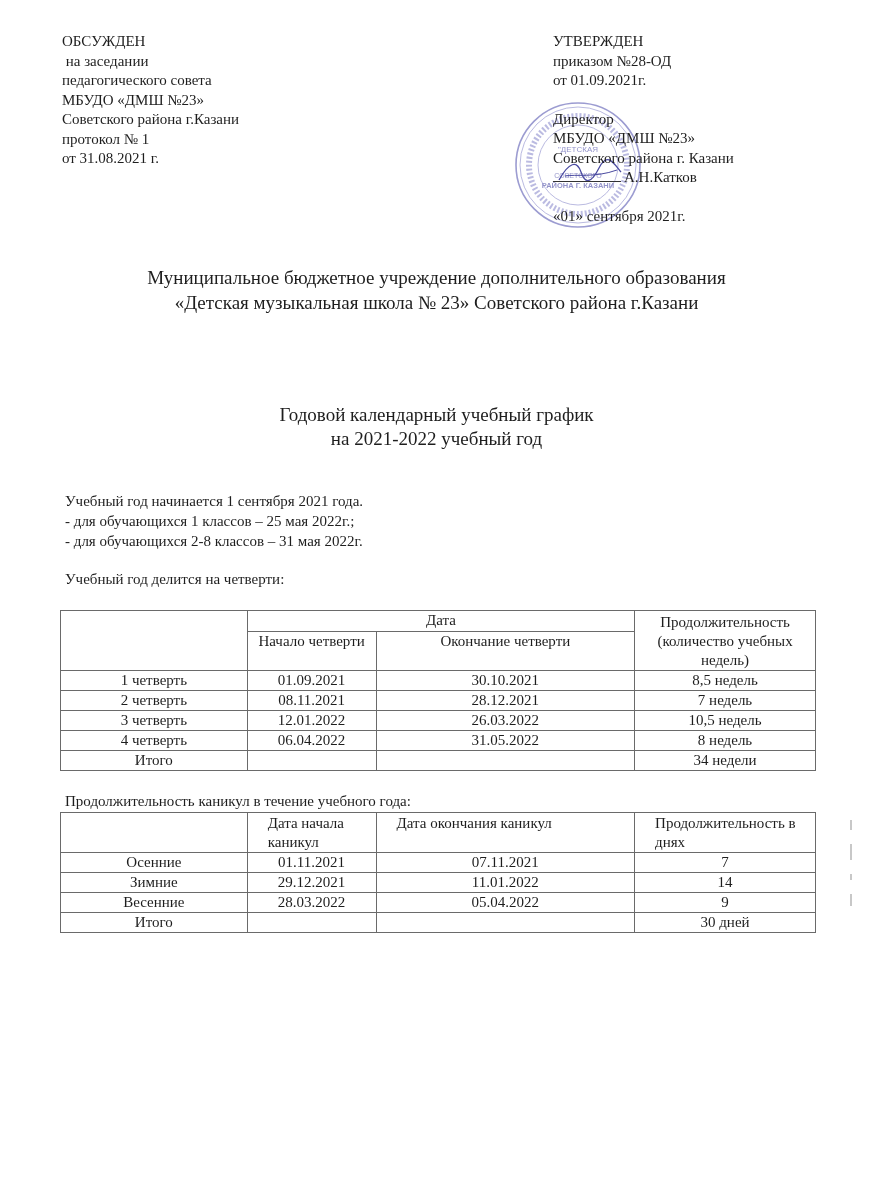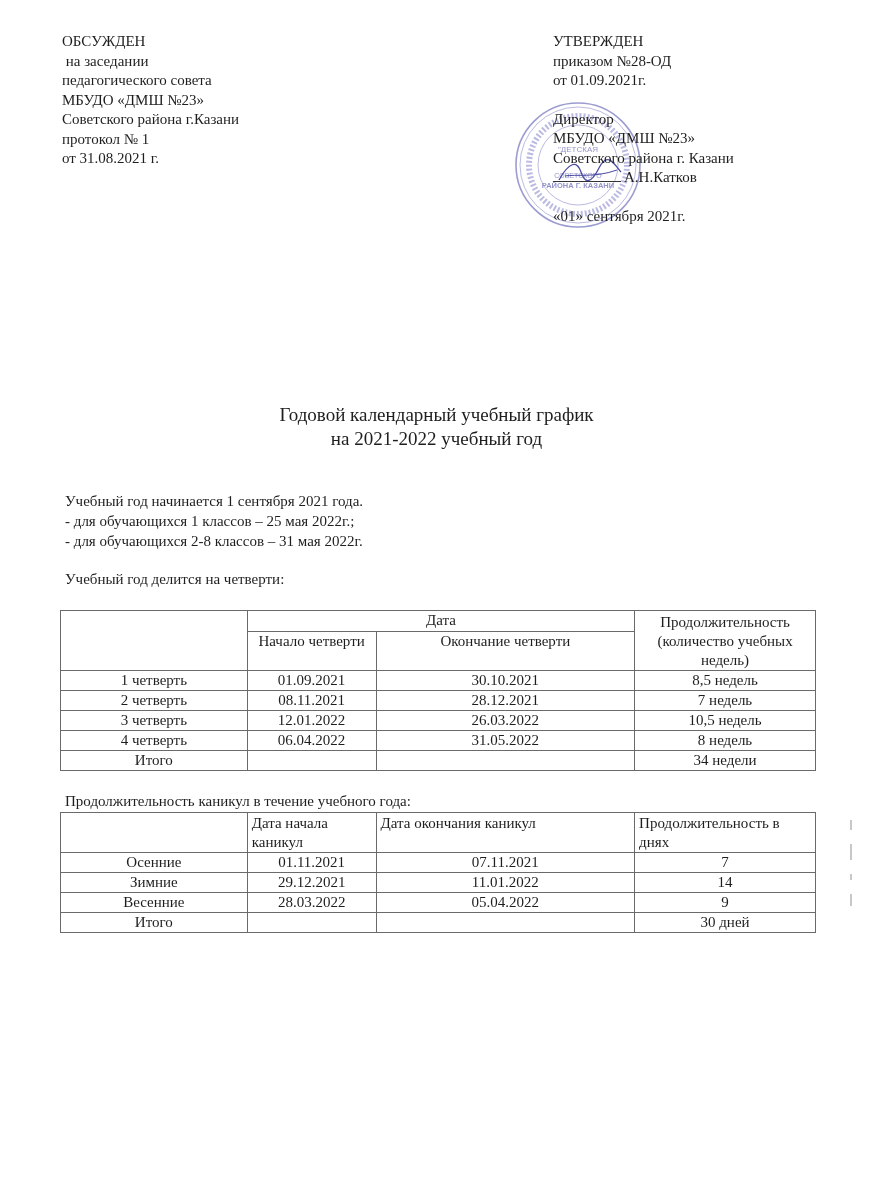--- a/index.html
+++ b/index.html
@@ -82,21 +82,21 @@
   #quarters td.dur-head { padding-top: 2px; }
 
   .vac-label {
     position: absolute; left: 65px; top: 793px; font-size: 15px;
   }
   #vacations { top: 812px; width: 756px; }
   #vacations col.c1 { width: 187px; }
   #vacations col.c2 { width: 129px; }
   #vacations col.c3 { width: 259px; }
   #vacations col.c4 { width: 181px; }
-  #vacations tr.head td { height: 38px; text-align: left; padding-left: 4px; padding-top: 1px; }
+  #vacations tr.head td { height: 38px; text-align: left; padding-left: 20px; padding-top: 1px; }
   #vacations tr.head td.empty { padding: 0; }
   #vacations tr.row td { height: 19px; }
 
   .note {
     position: absolute; left: 65px; top: 973px; font-size: 15px;
   }
 
   .edge-marks {
     position: absolute; left: 850px; top: 820px; width: 3px; height: 110px;
   }
@@ -140,20 +140,24 @@
     <div>от 01.09.2021г.</div>
     <div class="gap"></div>
     <div>Директор</div>
     <div>МБУДО «ДМШ №23»</div>
     <div>Советского района г. Казани</div>
     <div class="sign-line"><span class="blank"></span><span>А.Н.Катков</span></div>
     <div class="gap"></div>
     <div>«01» сентября 2021г.</div>
   </div>
 
+  <div class="org-title">
+    <div>Муниципальное бюджетное учреждение дополнительного образования</div>
+    <div>«Детская музыкальная школа № 23» Советского района г.Казани</div>
+  </div>
 
   <div class="doc-title">
     <div>Годовой календарный учебный график</div>
     <div>на 2021-2022 учебный год</div>
   </div>
 
   <div class="intro">
     <div>Учебный год начинается 1 сентября 2021 года.</div>
     <div>- для обучающихся 1 классов – 25 мая 2022г.;</div>
     <div>- для обучающихся 2-8 классов – 31 мая 2022г.</div>

